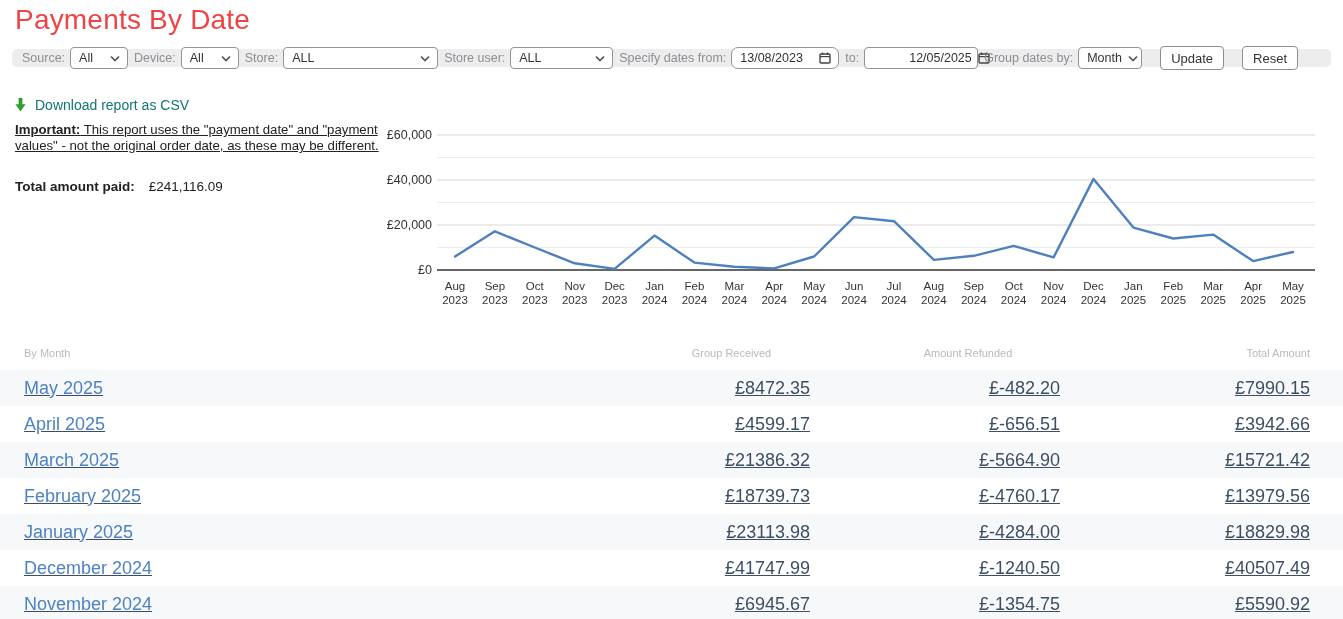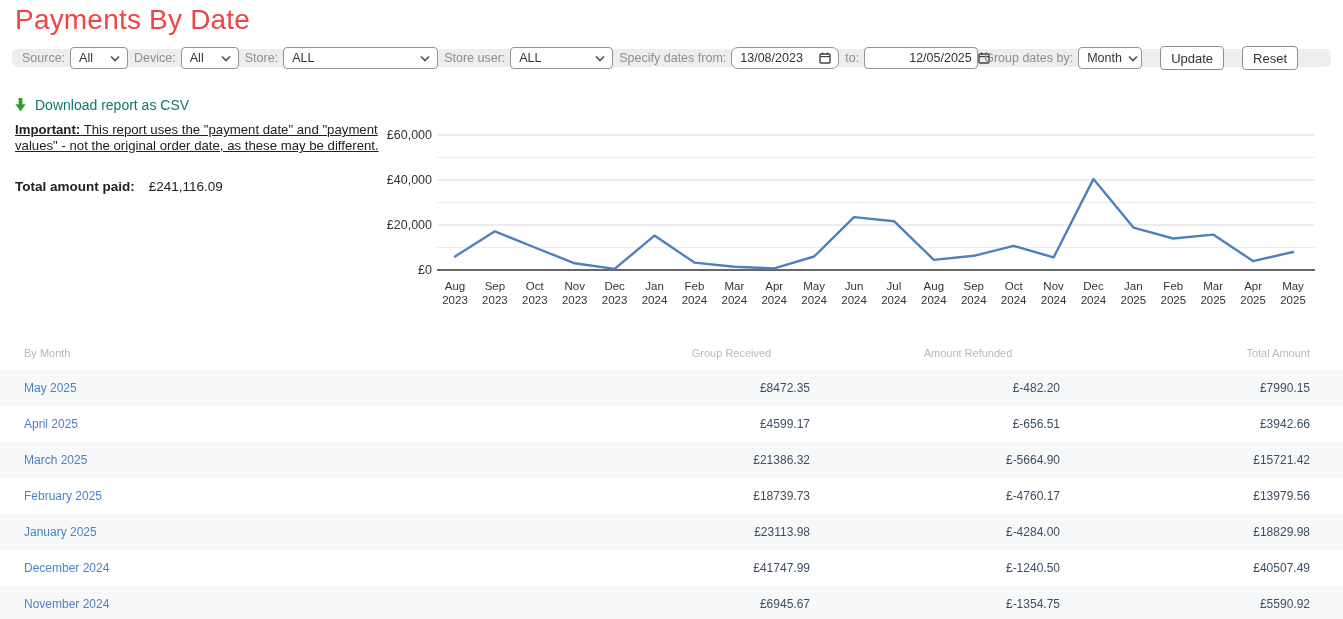--- a/index.html
+++ b/index.html
@@ -35,21 +35,21 @@
   .total-row b { font-weight:bold; margin-right:14px; }
 
   
   .chart-wrap { position:absolute; left:370px; top:104px; width:960px; height:212px; }
   svg text { font-family:"Liberation Sans", sans-serif; }
 
   
   .pay-table { position:absolute; left:0; top:335px; width:1343px; border-collapse:collapse;
     table-layout:fixed; }
   .pay-table th { height:35px; font-weight:400; font-size:11px; color:#b5babe; }
-  .pay-table td { height:36px; font-size:12px; color:#3e4e62; }
+  .pay-table td { height:36px; font-size:18px; color:#3e4e62;text-decoration:underline; }
   .pay-table tbody tr:nth-child(odd) { background:#f7f8fa; }
   .h-month, .c-month { text-align:left; padding-left:24px; }
   .h-center { text-align:center; }
   .h-right  { text-align:right; padding-right:33px; }
   .c-amt { text-align:right; padding-right:33px; }
   .c-month a { color:#4d82c4; text-decoration:none; cursor:pointer; }
 </style>
 </head>
 <body>
 

